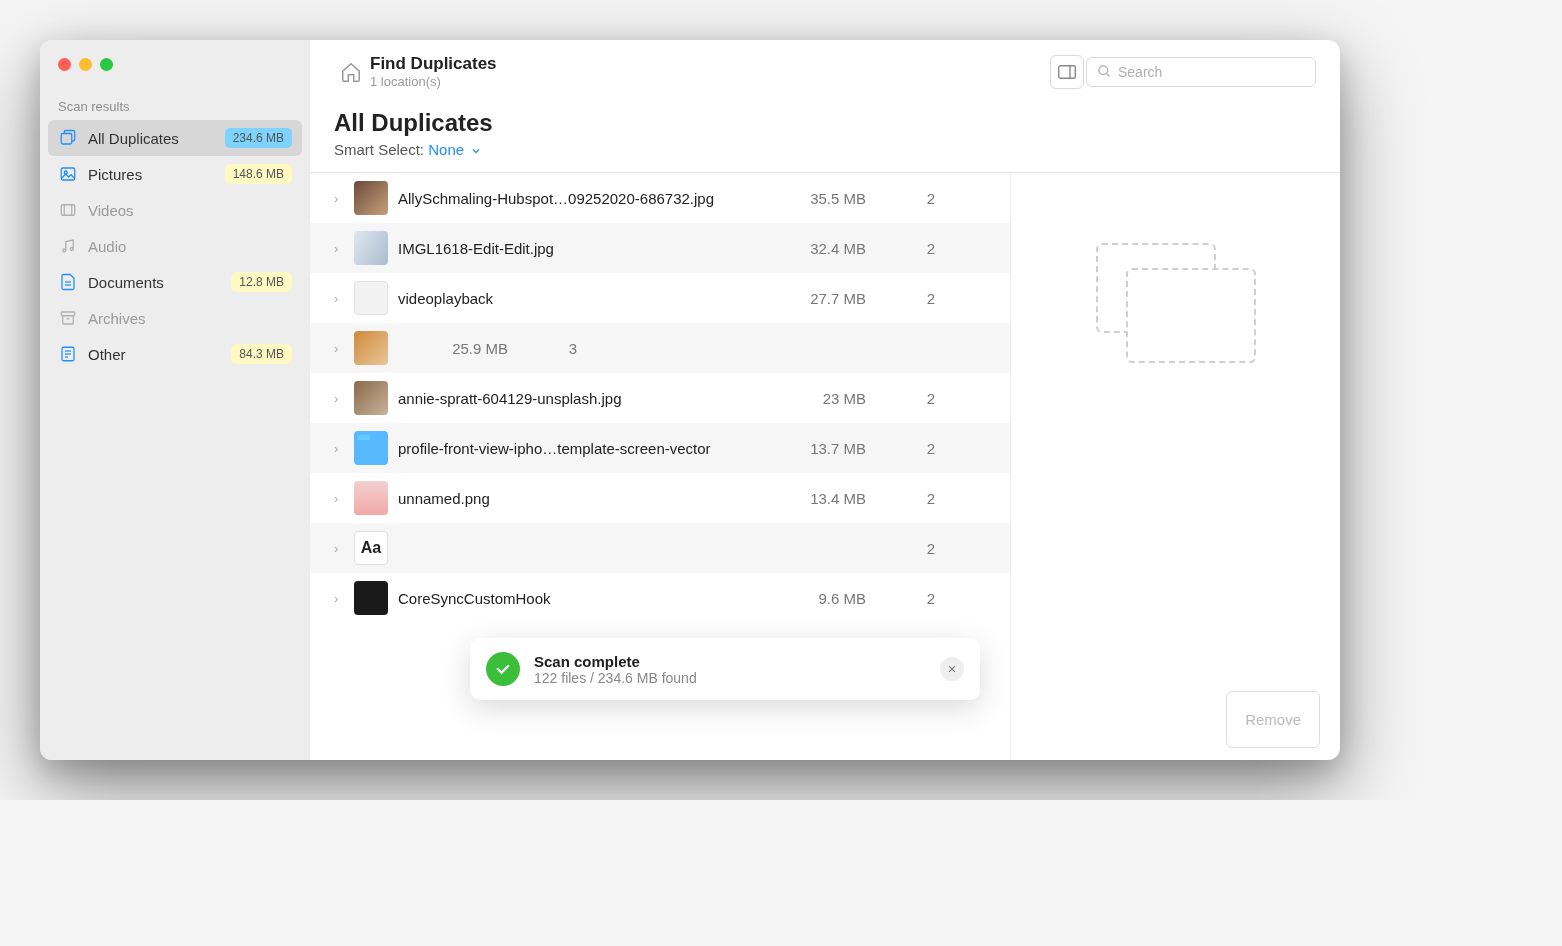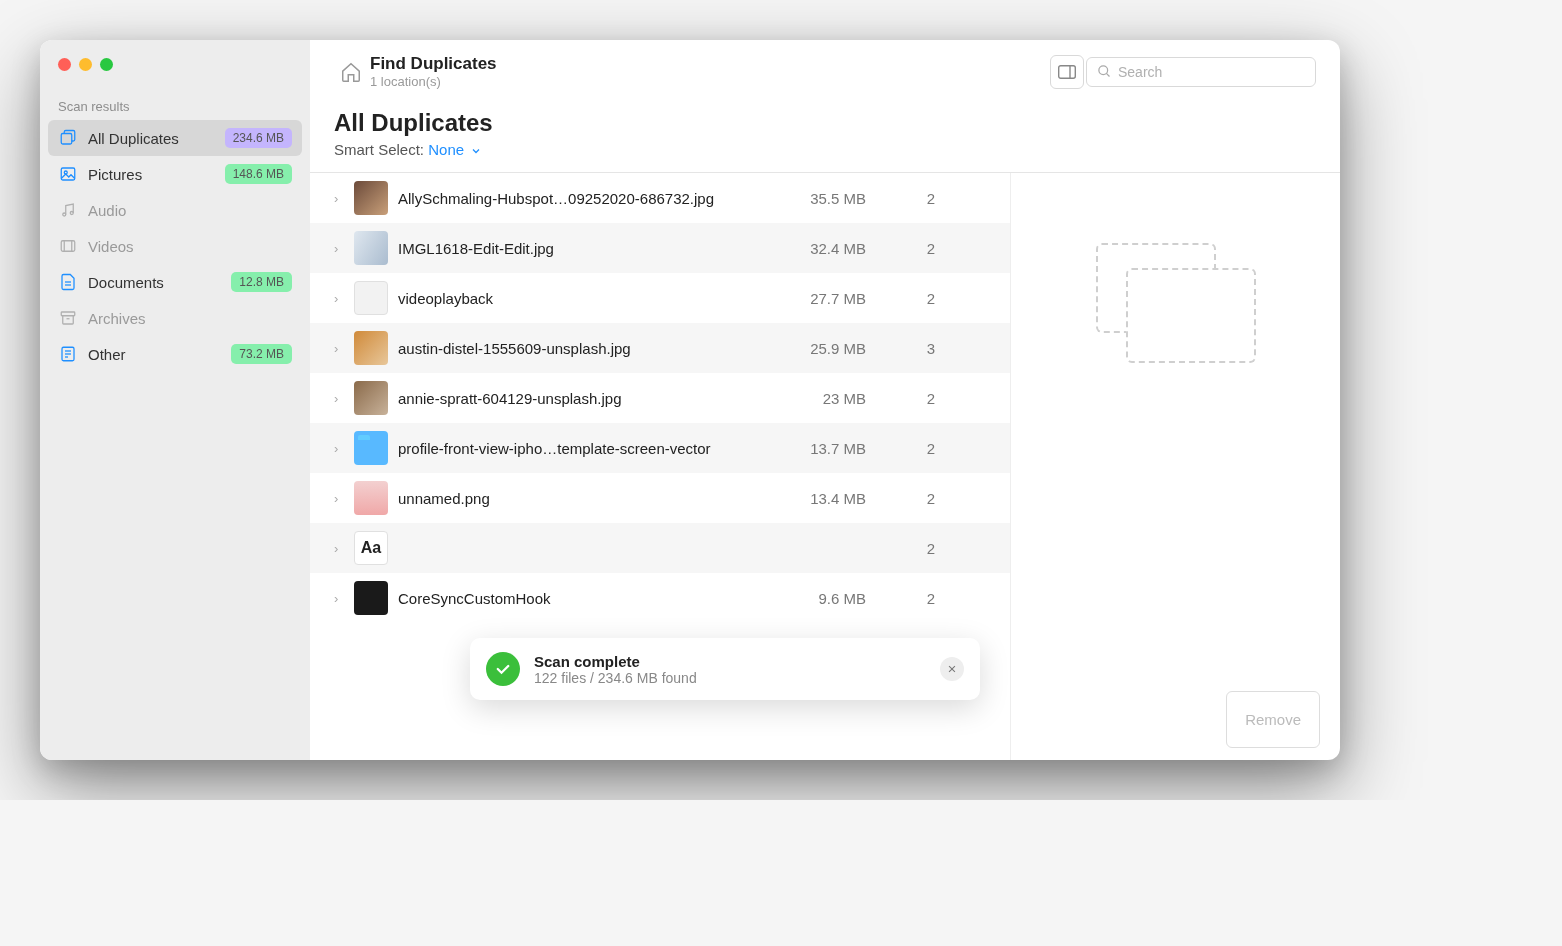--- a/index.html
+++ b/index.html
@@ -18,22 +18,22 @@
   .dot { width:13px; height:13px; border-radius:50%; }
   .dot.red{background:#ff5f57;} .dot.yellow{background:#febc2e;} .dot.green{background:#28c840;}
   .section-label { padding: 18px 18px 6px; font-size:13px; color:#8d8d8d; }
   .nav { display:flex; flex-direction:column; padding: 0 8px; }
   .nav-item { display:flex; align-items:center; gap:10px; padding:8px 10px; border-radius:6px; cursor:pointer; }
   .nav-item.active { background:#d7d7d7; }
   .nav-item .icon { width:20px; height:20px; flex-shrink:0; display:flex; align-items:center; justify-content:center; }
   .nav-item .label { flex:1; font-size:15px; color:#333; }
   .nav-item.muted .label { color:#9a9a9a; }
   .nav-item.muted .icon svg { stroke:#b0b0b0; fill:none; }
-  .badge { background:#86efac; color:#555; font-size:12px; padding:3px 8px; border-radius:5px; }
-  .nav-item.active .badge { background:#c4b5fd; }
+  .badge { background:#fef9c3; color:#555; font-size:12px; padding:3px 8px; border-radius:5px; }
+  .nav-item.active .badge { background:#7dd3fc; }
   
   .main { flex:1; display:flex; flex-direction:column; }
   .topbar { display:flex; align-items:center; gap:2px; padding:14px 24px; }
   .home-btn { width:34px; height:34px; display:flex; align-items:center; justify-content:center; cursor:pointer; }
   .title-block { flex:1; }
   .title-block h1 { font-size:17px; font-weight:600; color:#222; }
   .title-block .sub { font-size:13px; color:#9a9a9a; }
   .layout-btn { width:34px; height:34px; border:1px solid #d9d9d9; border-radius:6px; display:flex; align-items:center; justify-content:center; cursor:pointer; }
   .search { display:flex; align-items:center; gap:6px; border:1px solid #d9d9d9; border-radius:6px; padding:6px 10px; width:230px; }
   .search input { border:none; outline:none; font-size:14px; flex:1; background:transparent; color:#333; }
@@ -120,36 +120,36 @@
               <circle cx="9" cy="10" r="2"></circle>
               <path d="M3 18l6-6 4 4 3-3 5 5"></path>
             </svg>
           </span>
           <span class="label">Pictures</span>
           <span class="badge">148.6 MB</span>
         </div>
         <div class="nav-item muted">
           <span class="icon">
             <svg width="18" height="18" viewBox="0 0 24 24" fill="none" stroke="#b0b0b0" stroke-width="1.7">
+              <rect x="3" y="5" width="18" height="14" rx="2"></rect>
+              <line x1="7" y1="5" x2="7" y2="19"></line>
+              <line x1="17" y1="5" x2="17" y2="19"></line>
+            </svg>
+          </span>
+          <span class="label">Videos</span>
+        </div>
+        <div class="nav-item muted">
+          <span class="icon">
+            <svg width="18" height="18" viewBox="0 0 24 24" fill="none" stroke="#b0b0b0" stroke-width="1.7">
               <path d="M9 18V6l10-2v12"></path>
               <circle cx="7" cy="18" r="2"></circle>
               <circle cx="17" cy="16" r="2"></circle>
             </svg>
           </span>
           <span class="label">Audio</span>
-        </div>
-        <div class="nav-item muted">
-          <span class="icon">
-            <svg width="18" height="18" viewBox="0 0 24 24" fill="none" stroke="#b0b0b0" stroke-width="1.7">
-              <rect x="3" y="5" width="18" height="14" rx="2"></rect>
-              <line x1="7" y1="5" x2="7" y2="19"></line>
-              <line x1="17" y1="5" x2="17" y2="19"></line>
-            </svg>
-          </span>
-          <span class="label">Videos</span>
         </div>
         <div class="nav-item">
           <span class="icon">
             <svg width="18" height="18" viewBox="0 0 24 24" fill="none" stroke="#1f8fff" stroke-width="1.7">
               <path d="M6 2h9l5 5v13a2 2 0 0 1-2 2H6a2 2 0 0 1-2-2V4a2 2 0 0 1 2-2z"></path>
               <line x1="8" y1="12" x2="16" y2="12"></line>
               <line x1="8" y1="16" x2="16" y2="16"></line>
             </svg>
           </span>
           <span class="label">Documents</span>
@@ -168,21 +168,21 @@
         <div class="nav-item">
           <span class="icon">
             <svg width="18" height="18" viewBox="0 0 24 24" fill="none" stroke="#1f8fff" stroke-width="1.7">
               <rect x="4" y="3" width="16" height="18" rx="2"></rect>
               <line x1="8" y1="8" x2="16" y2="8"></line>
               <line x1="8" y1="12" x2="16" y2="12"></line>
               <line x1="8" y1="16" x2="12" y2="16"></line>
             </svg>
           </span>
           <span class="label">Other</span>
-          <span class="badge">73.2 MB</span>
+          <span class="badge">84.3 MB</span>
         </div>
       </nav>
   </aside>
 
   <main class="main">
     <div class="topbar">
       <div class="home-btn">
         <svg width="22" height="22" viewBox="0 0 24 24" fill="none" stroke="#999" stroke-width="1.6">
             <path d="M3 11l9-8 9 8v10a1 1 0 0 1-1 1h-5v-7h-6v7H4a1 1 0 0 1-1-1z"></path>
           </svg>
@@ -239,21 +239,20 @@
             <div class="row">
               <span class="chev">›</span>
               <div class="thumb doc"></div>
               <div class="fname">videoplayback</div>
               <div class="fsize">27.7 MB</div>
               <div class="fqty">2</div>
             </div>
             <div class="row">
               <span class="chev">›</span>
               <div class="thumb img3"></div>
-              <div class="fname">austin-distel-1555609-unsplash.jpg</div>
               <div class="fsize">25.9 MB</div>
               <div class="fqty">3</div>
             </div>
             <div class="row">
               <span class="chev">›</span>
               <div class="thumb img4"></div>
               <div class="fname">annie-spratt-604129-unsplash.jpg</div>
               <div class="fsize">23 MB</div>
               <div class="fqty">2</div>
             </div>

